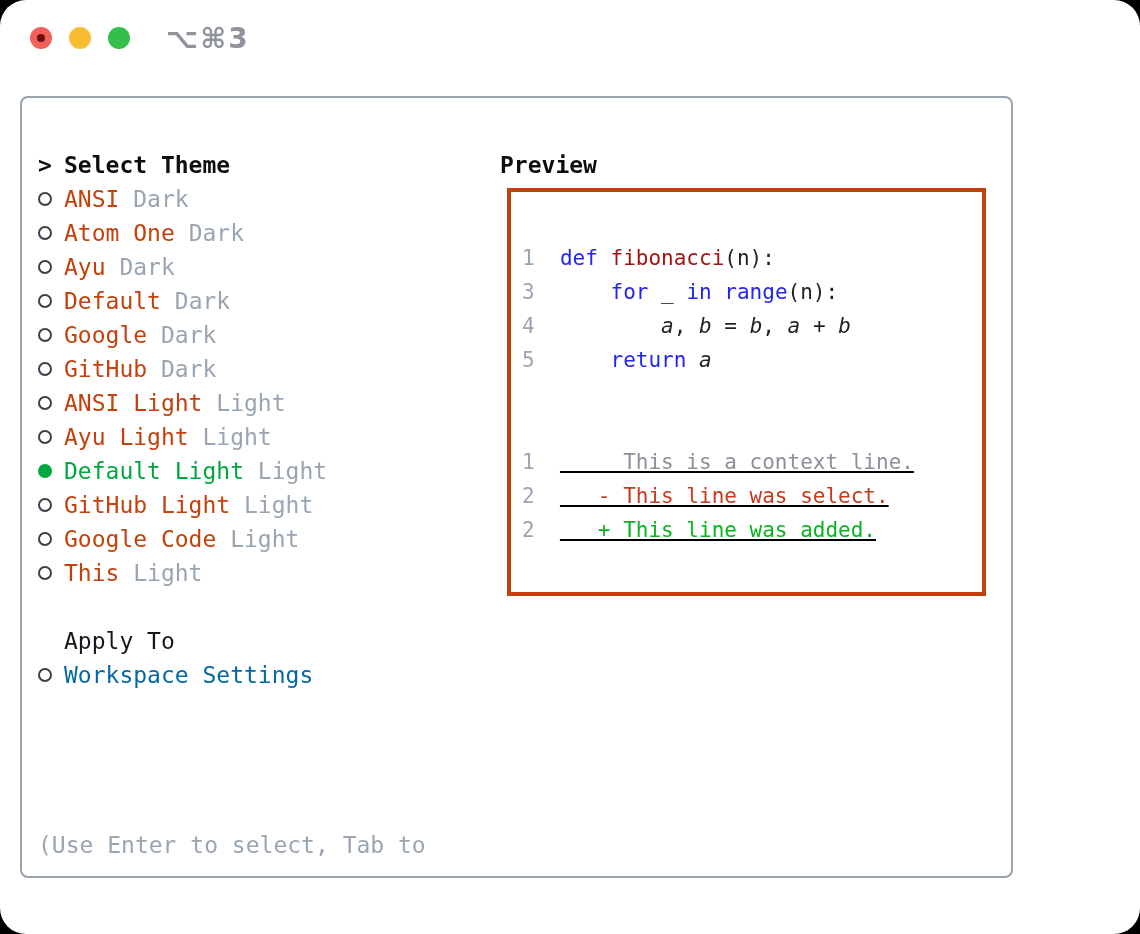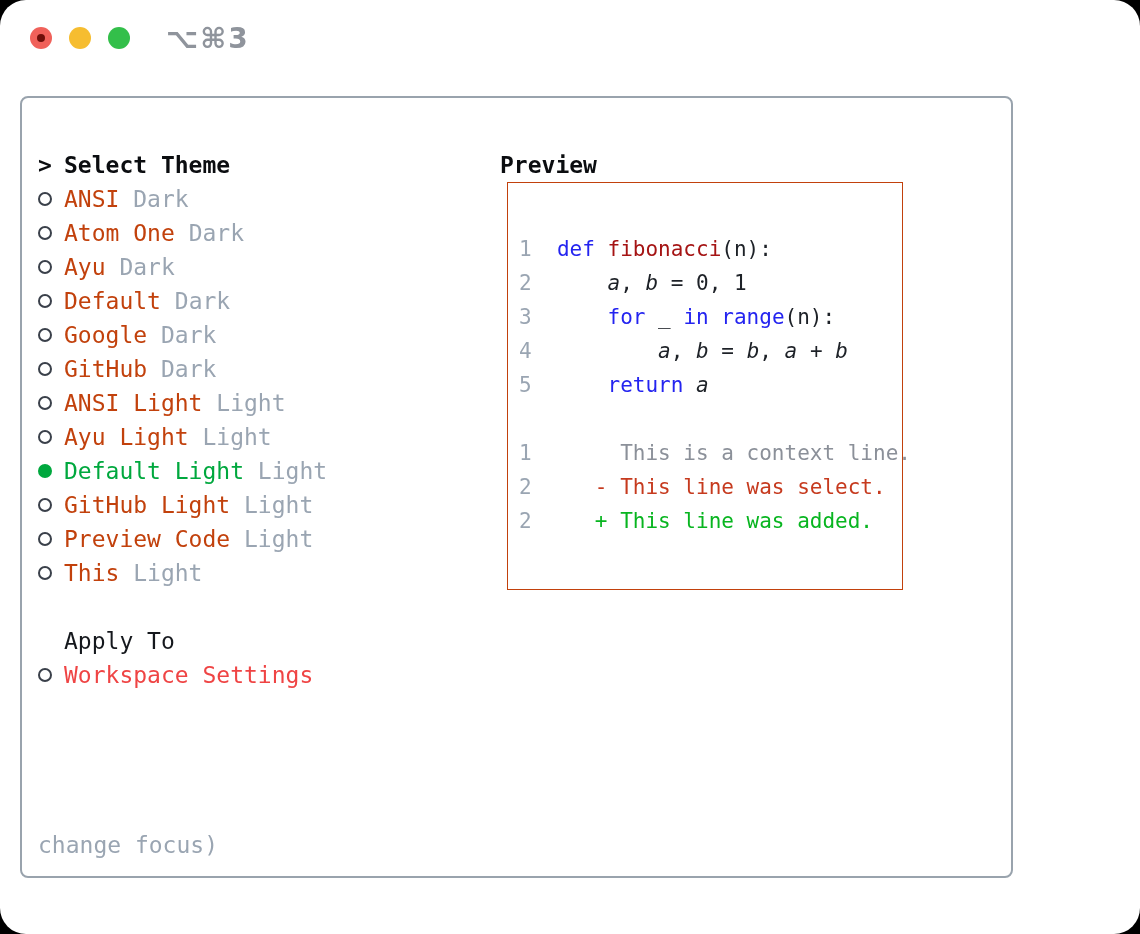--- a/index.html
+++ b/index.html
@@ -26,31 +26,31 @@
   .bullet-slot{width:26px;display:flex;align-items:center;flex:0 0 26px;}
   .radio{width:14px;height:14px;border-radius:50%;box-sizing:border-box;
          border:2px solid #3a404a;}
   .radio.sel{background:var(--sel-green);border-color:var(--sel-green);}
   .prompt{font-weight:bold;color:#0b0d10;font-size:23px;}
   .heading{font-weight:bold;color:#0b0d10;}
   .section-header{color:#15181d;}
   .name{color:#c2410c;}
   .name.sel{color:var(--sel-green);}
   .variant{color:var(--muted);margin-left:1ch;}
-  .opt-label{color:#ef4444;}
+  .opt-label{color:#0369a1;}
   .opt-label.sel{color:var(--sel-green);}
   .hint{position:absolute;left:16px;top:662px;font-size:23px;line-height:34px;
         color:var(--muted);white-space:pre;}
   
   .preview-heading{position:absolute;left:478px;top:50px;height:34px;
                    display:flex;align-items:center;font-size:23px;text-align:right;}
-  .preview-box{position:absolute;left:485px;top:84px;width:396px;height:408px;
-               box-sizing:border-box;border:1px solid #c2410c;}
+  .preview-box{position:absolute;left:485px;top:90px;width:479px;height:408px;
+               box-sizing:border-box;border:4px solid #c2410c;}
   .code-block{position:absolute;left:11px;top:49px;font-size:21px;line-height:34px;}
-  .diff-block{position:absolute;left:11px;top:253px;font-size:21px;line-height:34px;}
+  .diff-block{position:absolute;left:11px;top:253px;font-size:21px;line-height:34px;text-decoration:underline;}
   .pline{height:34px;white-space:pre;}
   .ln{display:inline-block;width:3ch;color:var(--muted);}
   .kw{color:var(--kw-blue);}
   .fn{color:var(--fn-red);}
   .var{font-style:italic;color:#1d2127;}
   .pl{color:#1d2127;}
   .ctx{color:#8b9099;}
   .del{color:var(--diff-red);}
   .add{color:var(--diff-green);}
 </style>
@@ -81,45 +81,45 @@
           <div class="row"><span class="bullet-slot"><span class="radio"></span></span><span class="name">ANSI</span><span class="variant">Dark</span></div>
           <div class="row"><span class="bullet-slot"><span class="radio"></span></span><span class="name">Atom One</span><span class="variant">Dark</span></div>
           <div class="row"><span class="bullet-slot"><span class="radio"></span></span><span class="name">Ayu</span><span class="variant">Dark</span></div>
           <div class="row"><span class="bullet-slot"><span class="radio"></span></span><span class="name">Default</span><span class="variant">Dark</span></div>
           <div class="row"><span class="bullet-slot"><span class="radio"></span></span><span class="name">Google</span><span class="variant">Dark</span></div>
           <div class="row"><span class="bullet-slot"><span class="radio"></span></span><span class="name">GitHub</span><span class="variant">Dark</span></div>
           <div class="row"><span class="bullet-slot"><span class="radio"></span></span><span class="name">ANSI Light</span><span class="variant">Light</span></div>
           <div class="row"><span class="bullet-slot"><span class="radio"></span></span><span class="name">Ayu Light</span><span class="variant">Light</span></div>
           <div class="row"><span class="bullet-slot"><span class="radio sel"></span></span><span class="name sel">Default Light</span><span class="variant">Light</span></div>
           <div class="row"><span class="bullet-slot"><span class="radio"></span></span><span class="name">GitHub Light</span><span class="variant">Light</span></div>
-          <div class="row"><span class="bullet-slot"><span class="radio"></span></span><span class="name">Preview Code</span><span class="variant">Light</span></div>
+          <div class="row"><span class="bullet-slot"><span class="radio"></span></span><span class="name">Google Code</span><span class="variant">Light</span></div>
           <div class="row"><span class="bullet-slot"><span class="radio"></span></span><span class="name">This</span><span class="variant">Light</span></div>
         </div>
     </div>
 
     <div class="apply-block">
       <div class="row">
         <span class="bullet-slot"></span>
         <span class="section-header">Apply To</span>
       </div>
       <div id="apply-options">
           <div class="row"><span class="bullet-slot"><span class="radio"></span></span><span class="opt-label">Workspace Settings</span></div>
         </div>
     </div>
 
     <div class="hint">
+      <div>(Use Enter to select, Tab to</div>
       <div>change focus)</div>
     </div>
 
     <div class="preview-heading heading">Preview</div>
 
     <div class="preview-box">
       <div class="code-block" id="code-block">
           <div class="pline"><span class="ln">1</span><span class="kw">def</span><span class="pl"> </span><span class="fn">fibonacci</span><span class="pl">(n):</span></div>
-          <div class="pline"><span class="ln">2</span><span class="pl">    </span><span class="var">a</span><span class="pl">, </span><span class="var">b</span><span class="pl"> = 0, 1</span></div>
           <div class="pline"><span class="ln">3</span><span class="pl">    </span><span class="kw">for</span><span class="pl"> _ </span><span class="kw">in</span><span class="pl"> </span><span class="kw">range</span><span class="pl">(n):</span></div>
           <div class="pline"><span class="ln">4</span><span class="pl">        </span><span class="var">a</span><span class="pl">, </span><span class="var">b</span><span class="pl"> = </span><span class="var">b</span><span class="pl">, </span><span class="var">a</span><span class="pl"> + </span><span class="var">b</span></div>
           <div class="pline"><span class="ln">5</span><span class="pl">    </span><span class="kw">return</span><span class="pl"> </span><span class="var">a</span></div>
         </div>
       <div class="diff-block" id="diff-block">
           <div class="pline"><span class="ln">1</span><span class="ctx">     This is a context line.</span></div>
           <div class="pline"><span class="ln">2</span><span class="del">   - This line was select.</span></div>
           <div class="pline"><span class="ln">2</span><span class="add">   + This line was added.</span></div>
         </div>
     </div>

